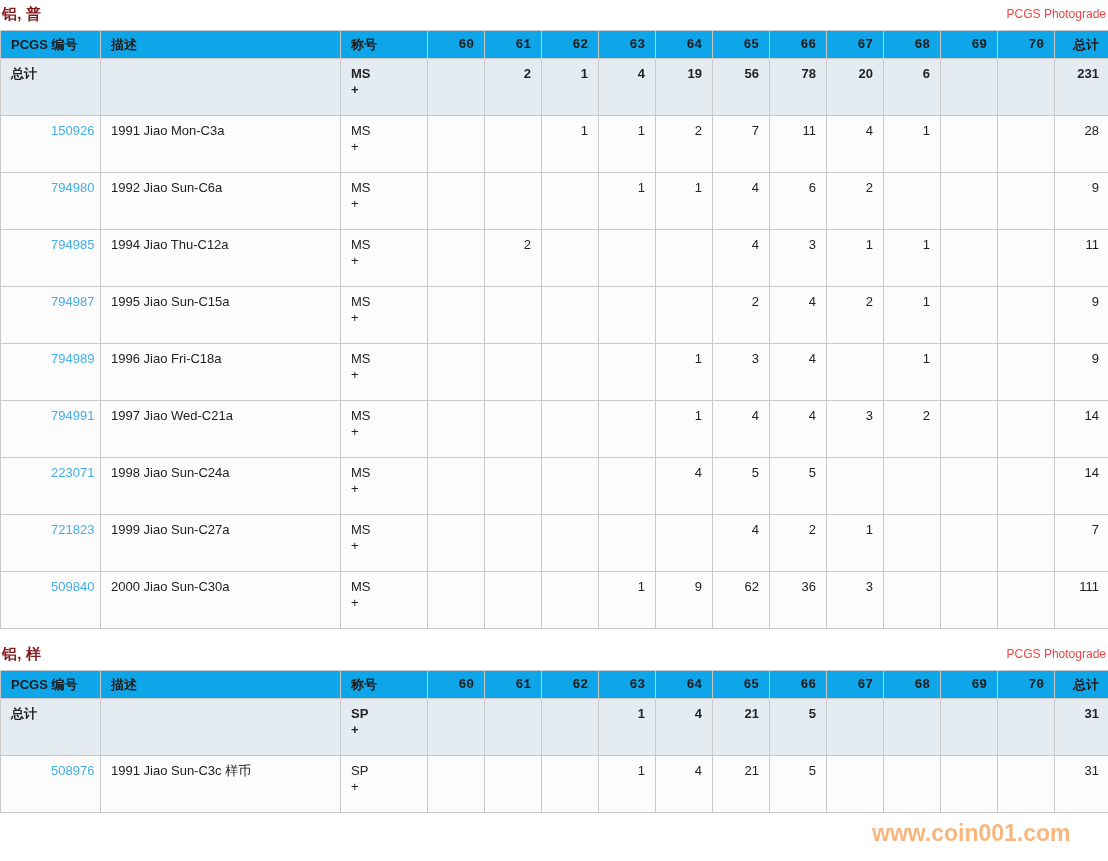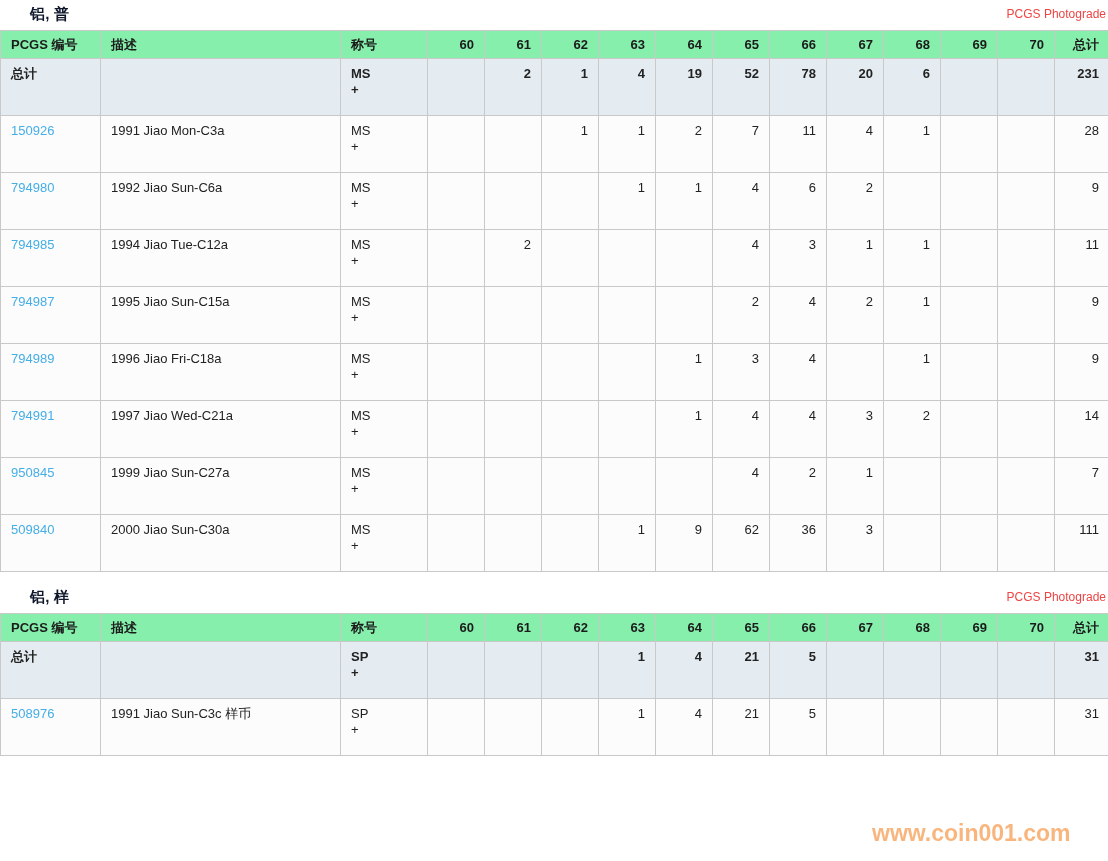--- a/index.html
+++ b/index.html
@@ -8,47 +8,47 @@
     font-family:"Liberation Sans","DejaVu Sans",sans-serif;
     -webkit-font-smoothing:antialiased;
   }
   .section { width:1108px; }
   .section-header {
     display:flex; justify-content:space-between; align-items:center;
     margin:16px 2px 7px 2px; height:18px;
   }
   .section:first-of-type .section-header { margin-top:5px; }
   .section-title {
-    font-size:15px; font-weight:bold; color:#0f172a; letter-spacing:0.2px;margin-left:28px;
+    font-size:15px; font-weight:bold; color:#7f1d1d; letter-spacing:0.2px;
   }
   .photograde-link {
     font-size:12px; color:#ef4444; text-decoration:none; cursor:pointer;
   }
   table {
     border-collapse:collapse; table-layout:fixed; width:1107px;
     font-size:13px; color:#222;
   }
   th, td { border:1px solid #c9c9c9; overflow:hidden; }
   th {
     height:23px; padding:2px 10px; font-weight:bold; color:#1b1b1b;
-    text-align:left; background:#86efac; white-space:nowrap;
+    text-align:left; background:#0ea5e9; white-space:nowrap;
   }
   th.num { text-align:right; }
   td {
     height:44px; padding:6px 10px; vertical-align:top; background:#fcfcfc;
     line-height:17px;
   }
   td.num { text-align:right; }
   tr.totals-row td { background:#e5ecf1; font-weight:bold; }
   th.col-pcgs  { width:79px; }
   th.col-desc  { width:219px; }
   th.col-desig { width:66px; }
-  th.col-grade { width:36px; }
+  th.col-grade { width:36px;font-family:Liberation Mono, monospace; }
   th.col-total { width:34px; }
-  a.pcgs-link { color:#45aee6; text-decoration:none; cursor:pointer; }
+  a.pcgs-link { color:#45aee6; text-decoration:none; cursor:pointer;margin-left:40px; }
   .desig-plus { line-height:15px; }
   .watermark {
     position:absolute; left:872px; top:820px; z-index:5;
     font-size:23px; font-weight:bold; color:rgba(246,166,98,0.82);
     white-space:nowrap; pointer-events:none;
   }
 </style>
 </head>
 <body>
 
@@ -83,21 +83,21 @@
           <td></td>
           <td>
             <div>MS</div>
             <div class="desig-plus">+</div>
           </td>
           <td class="num"></td>
           <td class="num">2</td>
           <td class="num">1</td>
           <td class="num">4</td>
           <td class="num">19</td>
-          <td class="num">52</td>
+          <td class="num">56</td>
           <td class="num">78</td>
           <td class="num">20</td>
           <td class="num">6</td>
           <td class="num"></td>
           <td class="num"></td>
           <td class="num">231</td>
         </tr>
         <tr class="data-row">
           <td><a class="pcgs-link">150926</a></td>
           <td>1991 Jiao Mon-C3a</td>
@@ -133,21 +133,21 @@
           <td class="num">4</td>
           <td class="num">6</td>
           <td class="num">2</td>
           <td class="num"></td>
           <td class="num"></td>
           <td class="num"></td>
           <td class="num">9</td>
         </tr>
         <tr class="data-row">
           <td><a class="pcgs-link">794985</a></td>
-          <td>1994 Jiao Tue-C12a</td>
+          <td>1994 Jiao Thu-C12a</td>
           <td>
             <div>MS</div>
             <div class="desig-plus">+</div>
           </td>
           <td class="num"></td>
           <td class="num">2</td>
           <td class="num"></td>
           <td class="num"></td>
           <td class="num"></td>
           <td class="num">4</td>
@@ -212,21 +212,41 @@
           <td class="num">1</td>
           <td class="num">4</td>
           <td class="num">4</td>
           <td class="num">3</td>
           <td class="num">2</td>
           <td class="num"></td>
           <td class="num"></td>
           <td class="num">14</td>
         </tr>
         <tr class="data-row">
-          <td><a class="pcgs-link">950845</a></td>
+          <td><a class="pcgs-link">223071</a></td>
+          <td>1998 Jiao Sun-C24a</td>
+          <td>
+            <div>MS</div>
+            <div class="desig-plus">+</div>
+          </td>
+          <td class="num"></td>
+          <td class="num"></td>
+          <td class="num"></td>
+          <td class="num"></td>
+          <td class="num">4</td>
+          <td class="num">5</td>
+          <td class="num">5</td>
+          <td class="num"></td>
+          <td class="num"></td>
+          <td class="num"></td>
+          <td class="num"></td>
+          <td class="num">14</td>
+        </tr>
+        <tr class="data-row">
+          <td><a class="pcgs-link">721823</a></td>
           <td>1999 Jiao Sun-C27a</td>
           <td>
             <div>MS</div>
             <div class="desig-plus">+</div>
           </td>
           <td class="num"></td>
           <td class="num"></td>
           <td class="num"></td>
           <td class="num"></td>
           <td class="num"></td>

